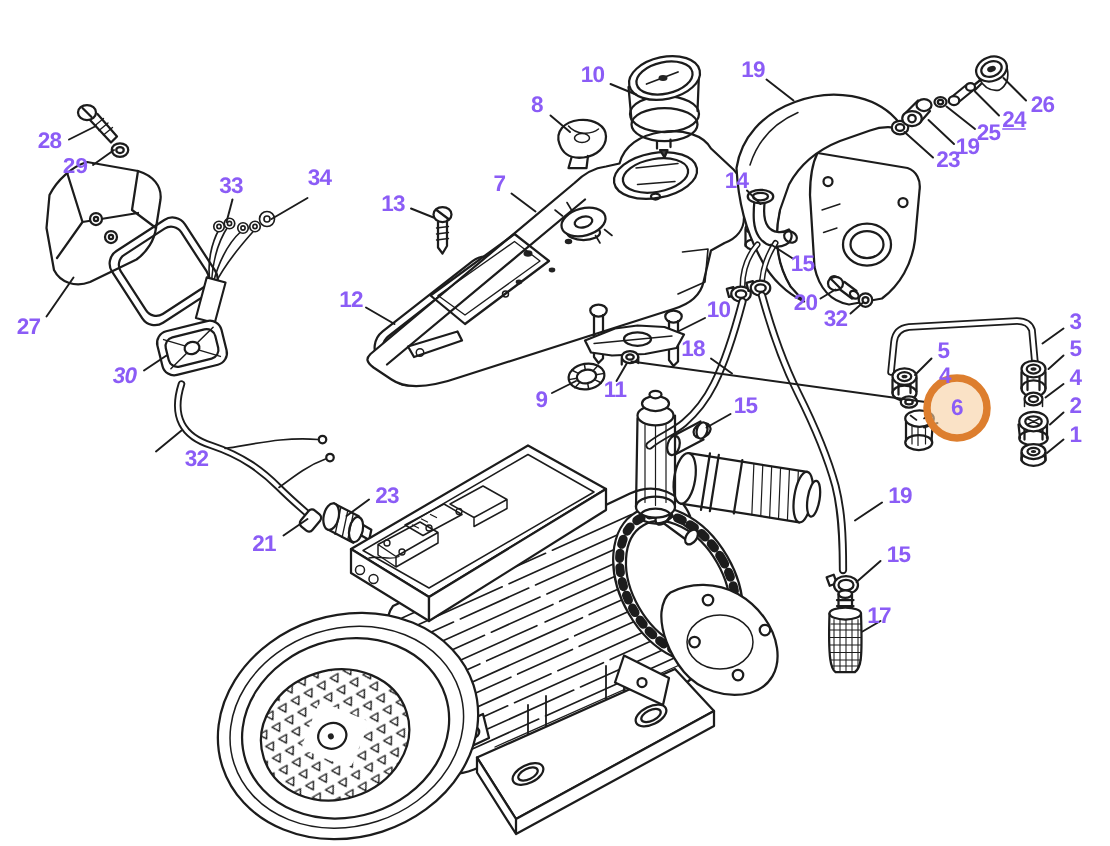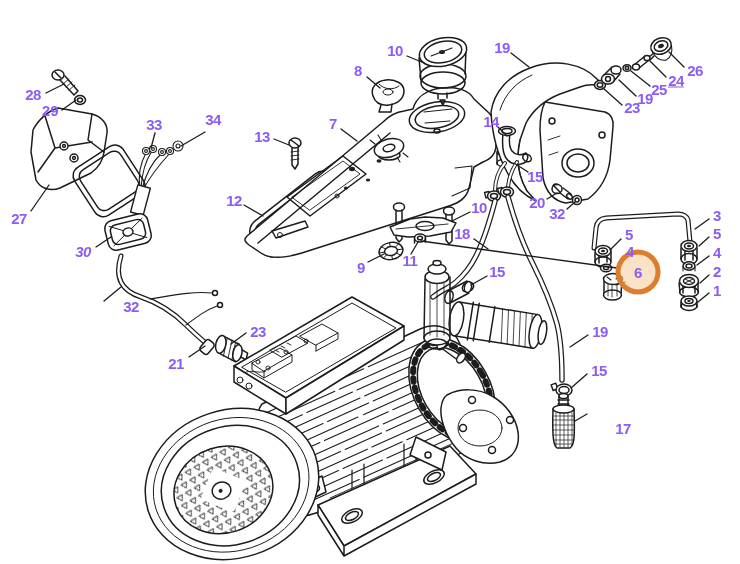--- a/index.html
+++ b/index.html
@@ -512,15 +512,15 @@
       <span class="part-label" style="left: 717px; top: 215px;">3</span>
       <span class="part-label" style="left: 629px; top: 234px;">5</span>
       <span class="part-label" style="left: 717px; top: 233px;">5</span>
       <span class="part-label" style="left: 630px; top: 251px;">4</span>
       <span class="part-label" style="left: 717px; top: 252px;">4</span>
       <span class="part-label" style="left: 717px; top: 271px;">2</span>
       <span class="part-label" style="left: 717px; top: 290px;">1</span>
       <span class="part-label" style="left: 638px; top: 272px;">6</span>
       <span class="part-label" style="left: 600px; top: 331px;">19</span>
       <span class="part-label" style="left: 599px; top: 370px;">15</span>
-      <span class="part-label" style="left: 623px; top: 411px; margin-top: 17px;">17</span>
+      <span class="part-label" style="left: 586px; top: 411px;">17</span>
     </div>
 </div>
 
 </body></html>

